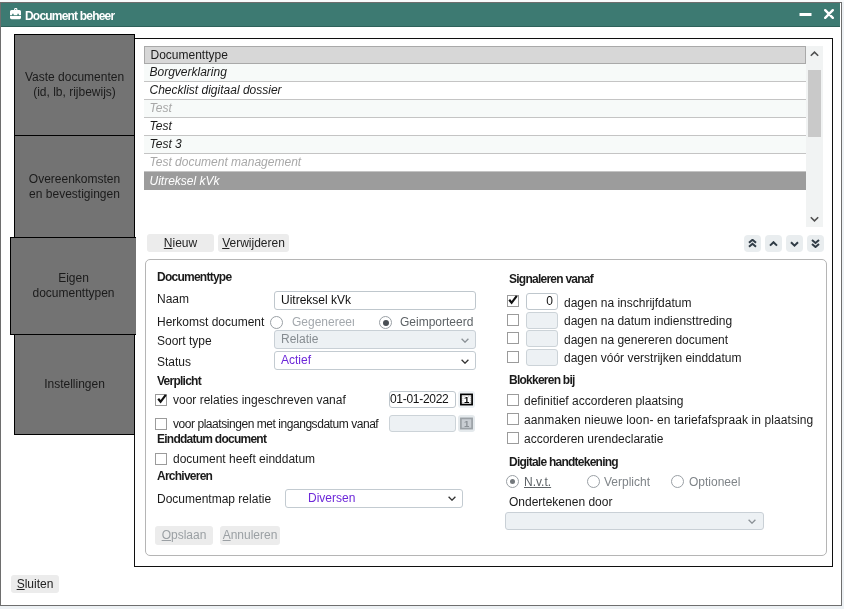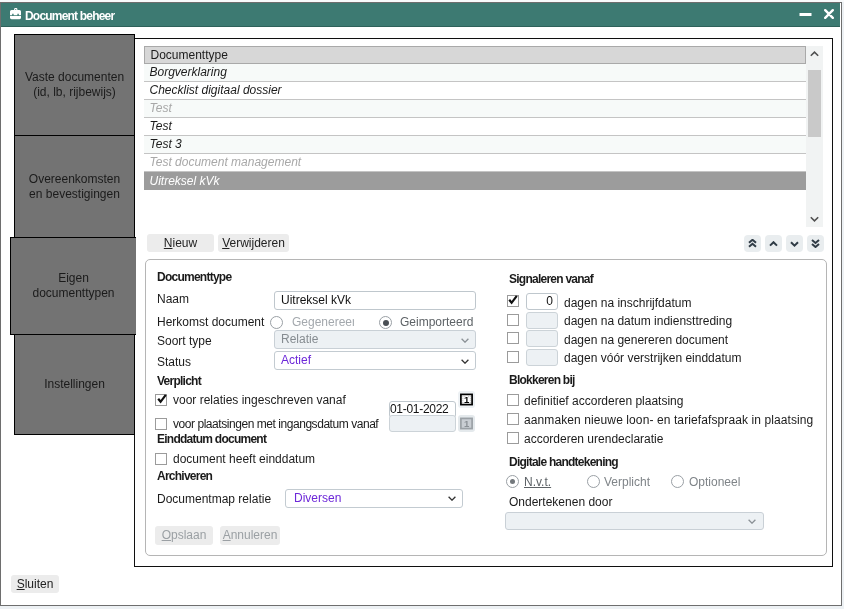--- a/index.html
+++ b/index.html
@@ -112,21 +112,21 @@
 <div class="abs sel" style="left:274px;top:351px;width:202px;height:19px;line-height:17px;padding-left:6px;">Actief</div>
 <svg class="abs" style="left:461px;top:359px" width="8" height="5" viewBox="0 0 8 5">
       <path d="M0.6 0.8 L4 4.2 L7.4 0.8" stroke="#333" stroke-width="1.3" fill="none"></path>
     </svg>
 <div class="abs lh bold" style="left:157px;top:374px;">Verplicht</div>
 <div class="abs cbx" style="left:155px;top:394px;"></div>
 <svg class="abs" style="left:156px;top:392px" width="13" height="13" viewBox="0 0 13 13">
       <path d="M2.2 6.8 L4.6 9.8 L9.8 2.8" stroke="#111" stroke-width="2.2" fill="none"></path>
     </svg>
 <div class="abs lh" style="left:173px;top:393px;">voor relaties ingeschreven vanaf</div>
-<div class="abs inp" style="left:389px;top:401px;width:67px;height:17px;line-height:15px;text-align:right;padding-right:20px;white-space:nowrap;letter-spacing:-0.3px;">01-01-2022</div>
+<div class="abs inp" style="left:389px;top:391px;width:67px;height:17px;line-height:15px;text-align:right;padding-right:20px;white-space:nowrap;letter-spacing:-0.3px;">01-01-2022</div>
 <div class="abs" style="left:458px;top:391px;width:17px;height:17px;background:#edf1f4;border-radius:3px;"></div>
 <svg class="abs" style="left:460px;top:393px" width="13" height="13" viewBox="0 0 13 13">
       <rect x="0.9" y="1.4" width="11.2" height="10.2" fill="#fff" stroke="#000" stroke-width="1.7"></rect>
       <g fill="#bbb">
         <rect x="2.3" y="3.2" width="1.1" height="1.1"></rect>
         <rect x="4.3" y="3.2" width="1.1" height="1.1"></rect>
         <rect x="8" y="3.2" width="1.1" height="1.1"></rect>
         <rect x="9.8" y="3.2" width="1.1" height="1.1"></rect>
         <rect x="2.3" y="5.2" width="1.1" height="1.1"></rect>
         <rect x="9.8" y="5.2" width="1.1" height="1.1"></rect>
@@ -145,21 +145,21 @@
 <div class="abs" style="left:458px;top:415px;width:17px;height:17px;background:#e4e9ec;border-radius:3px;"></div>
 <svg class="abs" style="left:460px;top:417px" width="13" height="13" viewBox="0 0 13 13">
       <rect x="0.9" y="1.4" width="11.2" height="10.2" fill="#c9ced3" stroke="#9ba1a6" stroke-width="1.7"></rect>
       <text x="6.6" y="10.2" font-size="9.5" font-weight="bold" fill="#8b9196" text-anchor="middle" font-family="Liberation Sans">1</text>
     </svg>
 <div class="abs lh bold" style="left:157px;top:432px;">Einddatum document</div>
 <div class="abs cbx" style="left:155px;top:453px;"></div>
 <div class="abs lh" style="left:173px;top:452px;">document heeft einddatum</div>
 <div class="abs lh bold" style="left:157px;top:469px;">Archiveren</div>
 <div class="abs lh" style="left:157px;top:492px;">Documentmap relatie</div>
-<div class="abs sel" style="left:285px;top:489px;width:178px;height:19px;line-height:17px;padding-left:8px;">Diversen</div>
+<div class="abs sel" style="left:285px;top:489px;width:178px;height:19px;line-height:17px;padding-left:22px;">Diversen</div>
 <svg class="abs" style="left:448px;top:496px" width="8" height="5" viewBox="0 0 8 5">
       <path d="M0.6 0.8 L4 4.2 L7.4 0.8" stroke="#333" stroke-width="1.3" fill="none"></path>
     </svg>
 <div class="abs btn" style="left:155px;top:526px;width:58px;height:19px;line-height:19px;color:#9ba0a4;"><u>O</u>pslaan</div>
 <div class="abs btn" style="left:220px;top:526px;width:60px;height:19px;line-height:19px;color:#9ba0a4;"><u>A</u>nnuleren</div>
 
 <div class="abs lh bold" style="left:509px;top:272px;">Signaleren vanaf</div>
 <div class="abs cbx" style="left:507px;top:295px;"></div>
 <svg class="abs" style="left:507px;top:293px" width="13" height="13" viewBox="0 0 13 13">
       <path d="M2.2 6.8 L4.6 9.8 L9.8 2.8" stroke="#111" stroke-width="2.2" fill="none"></path>

